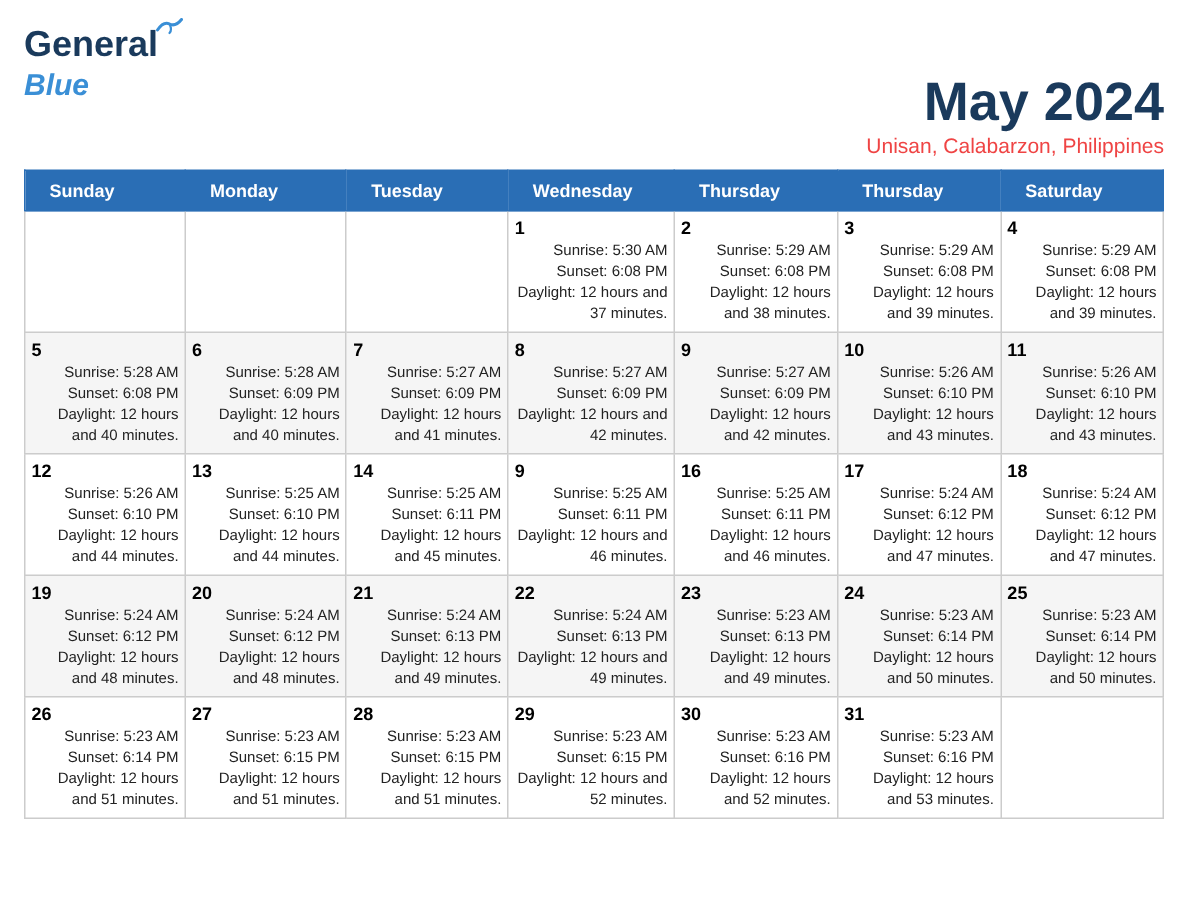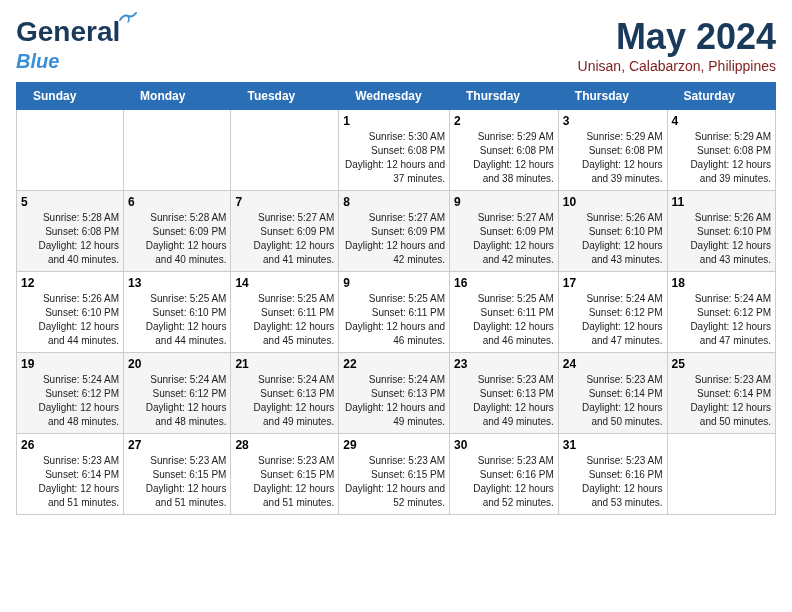--- a/index.html
+++ b/index.html
@@ -16,29 +16,30 @@
       align-items: flex-start;
       margin-bottom: 8px;
     }
     .logo {
       display: flex;
       flex-direction: column;
       align-items: flex-start;
     }
     .title-block {
       text-align: right;
+      margin-top: 31px;
     }
     .month-title {
       font-size: 36px;
       font-weight: bold;
       color: #1a3a5c;
     }
     .subtitle {
       font-size: 14px;
-      color: #7f1d1d;
+      color: #ef4444;
       text-align: center;
     }
     table {
       width: 100%;
       border-collapse: collapse;
       font-size: 10.5px;
     }
     thead tr th {
       background-color: #2a6eb5;
       color: #fff;
@@ -74,21 +75,21 @@
       background: #fff;
     }
   </style>
 </head>
 <body>
 
 <div class="header">
   <div class="logo">
     <div style="display:flex;align-items:center;gap:2px;">
       <div style="position:relative;display:inline-block;">
-        <span style="font-size:28px;font-weight:bold;color:#1a3a5c;">General</span>
+        <span style="font-size:24px;font-weight:bold;color:#1a3a5c;">General</span>
         
         <svg style="position:absolute;top:-4px;right:-18px;" width="20" height="14" viewBox="0 0 20 14">
           <path d="M2,8 Q6,2 10,4 Q14,6 18,1" stroke="#3a8fd6" stroke-width="2" fill="none" stroke-linecap="round"></path>
           <path d="M10,4 Q12,8 10,10" stroke="#3a8fd6" stroke-width="1.5" fill="none" stroke-linecap="round"></path>
         </svg>
       </div>
     </div>
     <div style="margin-top:2px;">
       <span style="font-size:20px;font-weight:bold;color:#3a8fd6;font-style:italic;">Blue</span>
     </div>

